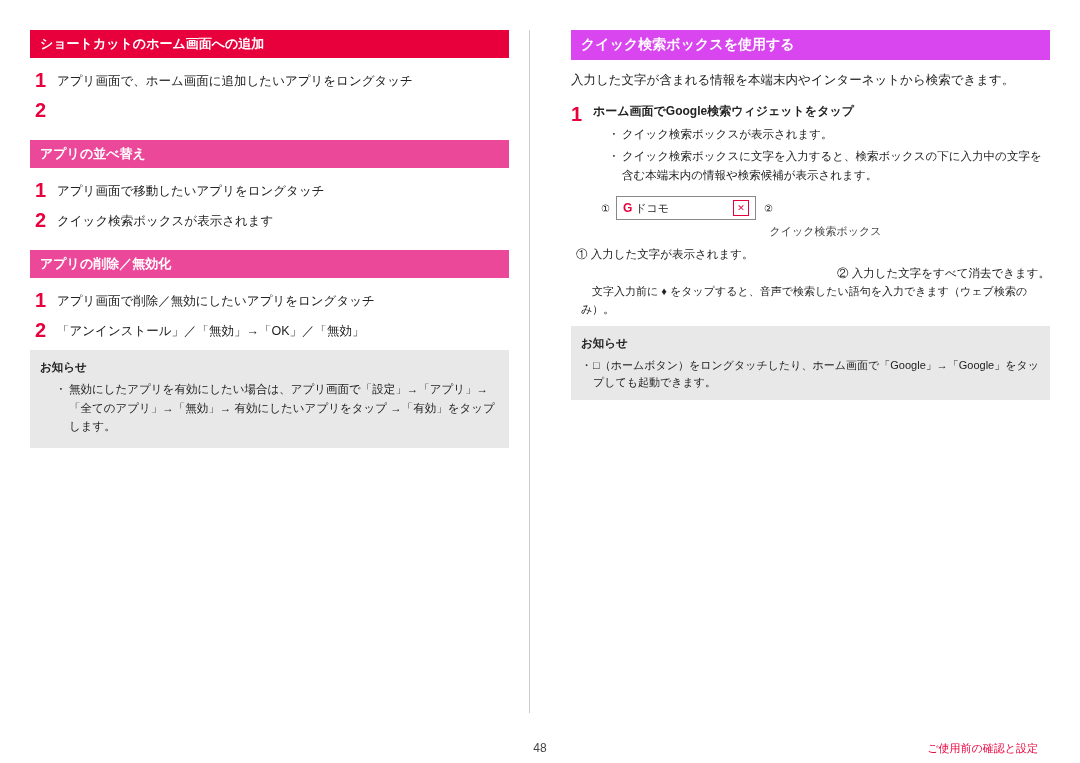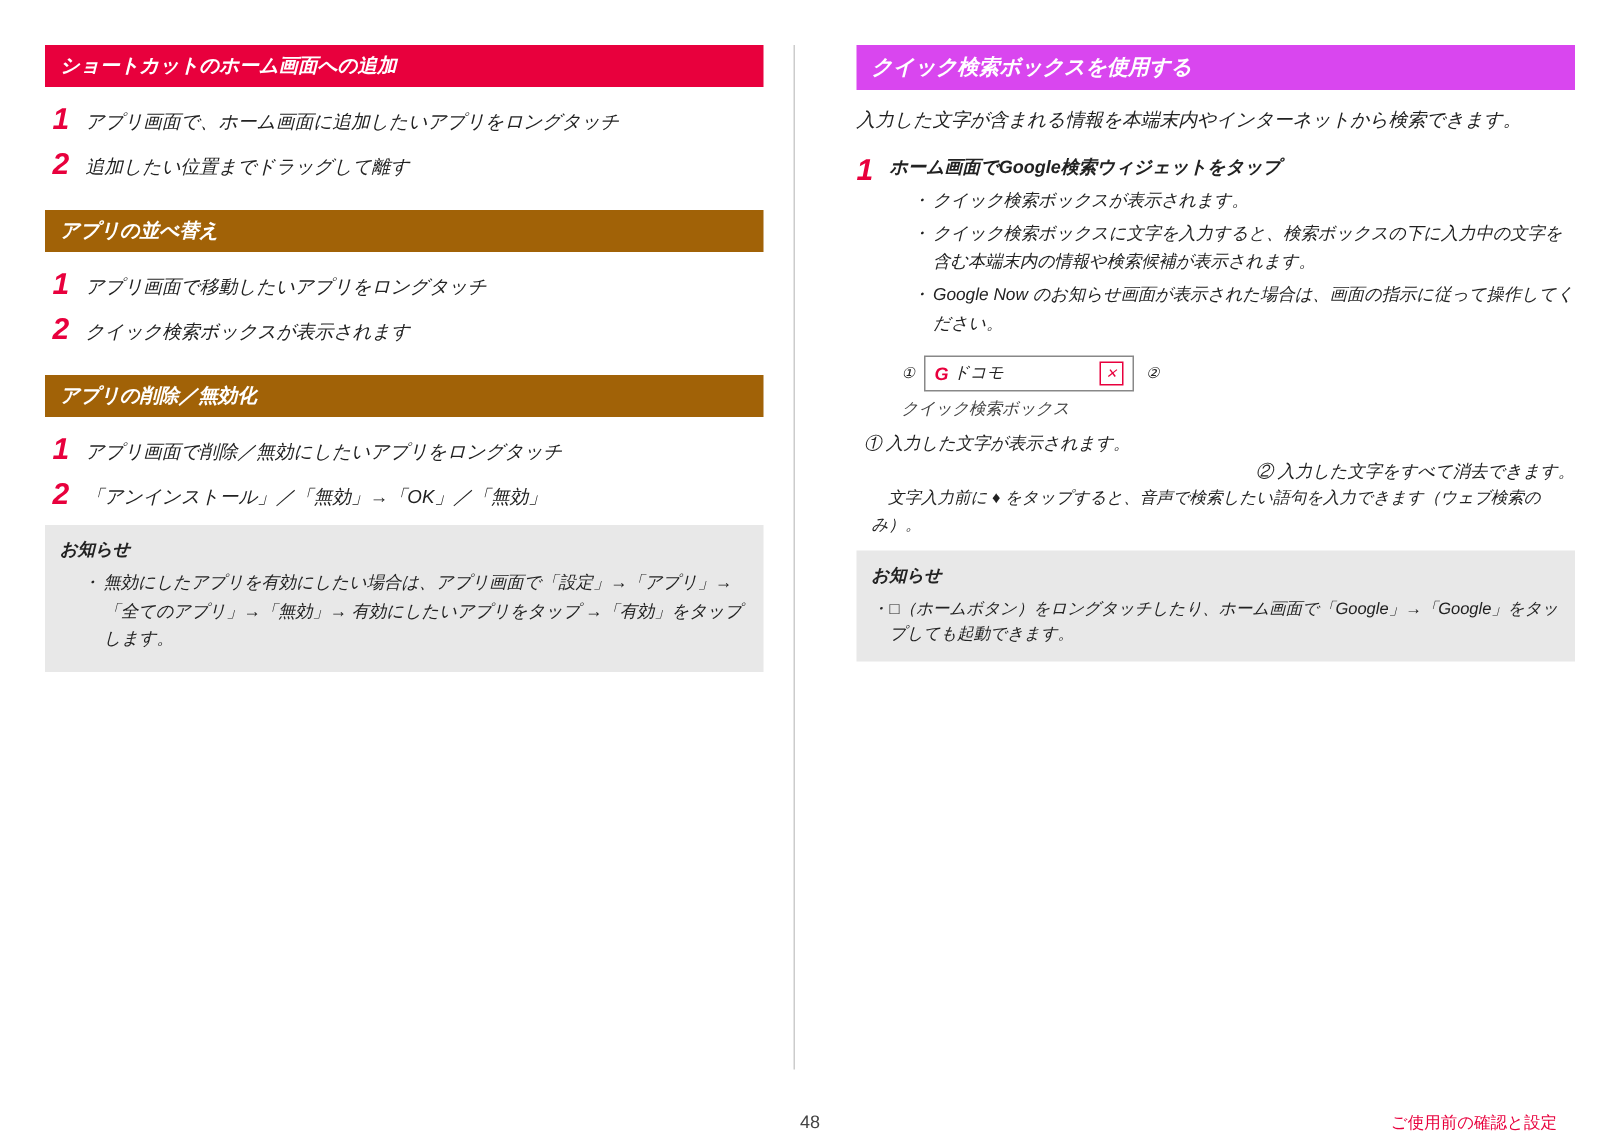--- a/index.html
+++ b/index.html
@@ -12,41 +12,40 @@
       color: #222;
       overflow: hidden;
       display: flex;
       flex-direction: column;
     }
     .page-content {
       display: flex;
       flex: 1;
       padding: 30px 30px 20px 30px;
       gap: 16px;
-      font-style: italic;
     }
     .left-column {
       flex: 1;
       padding-right: 20px;
       border-right: 1px solid #ccc;
     }
     .right-column {
       flex: 1;
       padding-left: 25px;
     }
     .section-header-pink {
       background-color: #e8003d;
       color: #fff;
       font-size: 13px;
       font-weight: bold;
       padding: 5px 10px;
       margin-bottom: 10px;
     }
     .section-header-dark-pink {
-      background-color: #a16207;
+      background-color: #ec4899;
       color: #fff;
       font-size: 13px;
       font-weight: bold;
       padding: 5px 10px;
       margin-bottom: 10px;
     }
     .section-header-right {
       background-color: #d946ef;
       color: #fff;
       font-size: 14px;
@@ -168,21 +167,20 @@
   <div class="left-column">
 
     <div class="section-block">
       <div class="section-header-pink">ショートカットのホーム画面への追加</div>
       <div class="step-row">
         <span class="step-num">1</span>
         <span class="step-text">アプリ画面で、ホーム画面に追加したいアプリをロングタッチ</span>
       </div>
       <div class="step-row">
         <span class="step-num">2</span>
-        <span class="step-text">追加したい位置までドラッグして離す</span>
       </div>
     </div>
 
     <div class="section-block">
       <div class="section-header-dark-pink">アプリの並べ替え</div>
       <div class="step-row">
         <span class="step-num">1</span>
         <span class="step-text">アプリ画面で移動したいアプリをロングタッチ</span>
       </div>
       <div class="step-row">
@@ -215,35 +213,34 @@
     <div class="section-header-right">クイック検索ボックスを使用する</div>
 
     <div class="intro-text">入力した文字が含まれる情報を本端末内やインターネットから検索できます。</div>
 
     <div class="step1-right">
       <span class="step1-num-right">1</span>
       <div class="step1-content">
         <div class="step1-title">ホーム画面でGoogle検索ウィジェットをタップ</div>
         <div class="sub-bullet">クイック検索ボックスが表示されます。</div>
         <div class="sub-bullet">クイック検索ボックスに文字を入力すると、検索ボックスの下に入力中の文字を含む本端末内の情報や検索候補が表示されます。</div>
-        <div class="sub-bullet">Google Now のお知らせ画面が表示された場合は、画面の指示に従って操作してください。</div>
       </div>
     </div>
 
     <div style="display:flex; align-items:center; margin: 8px 10px 4px 30px;">
       <span style="font-size:10px; margin-right:6px;">①</span>
       <div style="display:flex; align-items:center; border:1.5px solid #888; height:24px; padding:0 6px; min-width:140px; font-size:11px;">
         <span style="color:#e8003d; font-weight:bold; font-size:12px; margin-right:3px;">G</span>
         <span>ドコモ</span>
         <div style="flex:1;"></div>
         <span style="display:inline-flex; align-items:center; justify-content:center; width:16px; height:16px; border:1px solid #e8003d; color:#e8003d; font-size:9px;">✕</span>
       </div>
       <span style="font-size:10px; margin-left:8px;">②</span>
     </div>
-    <div class="caption-text" style="margin-left:30px; text-align:left; font-size:11px; margin-bottom:8px;">クイック検索ボックス</div>
+    <div class="caption-text" style="margin-left:30px; text-align:center; font-size:11px; margin-bottom:8px;">クイック検索ボックス</div>
 
     <div style="margin-left:5px; margin-bottom:4px;">
       <span style="font-size:11.5px;">① 入力した文字が表示されます。</span>
     </div>
     <div style="margin-left:5px; margin-bottom:2px;text-align:right;">
       <span style="font-size:11.5px;">② 入力した文字をすべて消去できます。</span>
     </div>
     <div style="margin-left:10px; margin-bottom:8px;">
       <span style="font-size:11px; line-height:1.6;">　文字入力前に ♦ をタップすると、音声で検索したい語句を入力できます（ウェブ検索のみ）。</span>
     </div>

